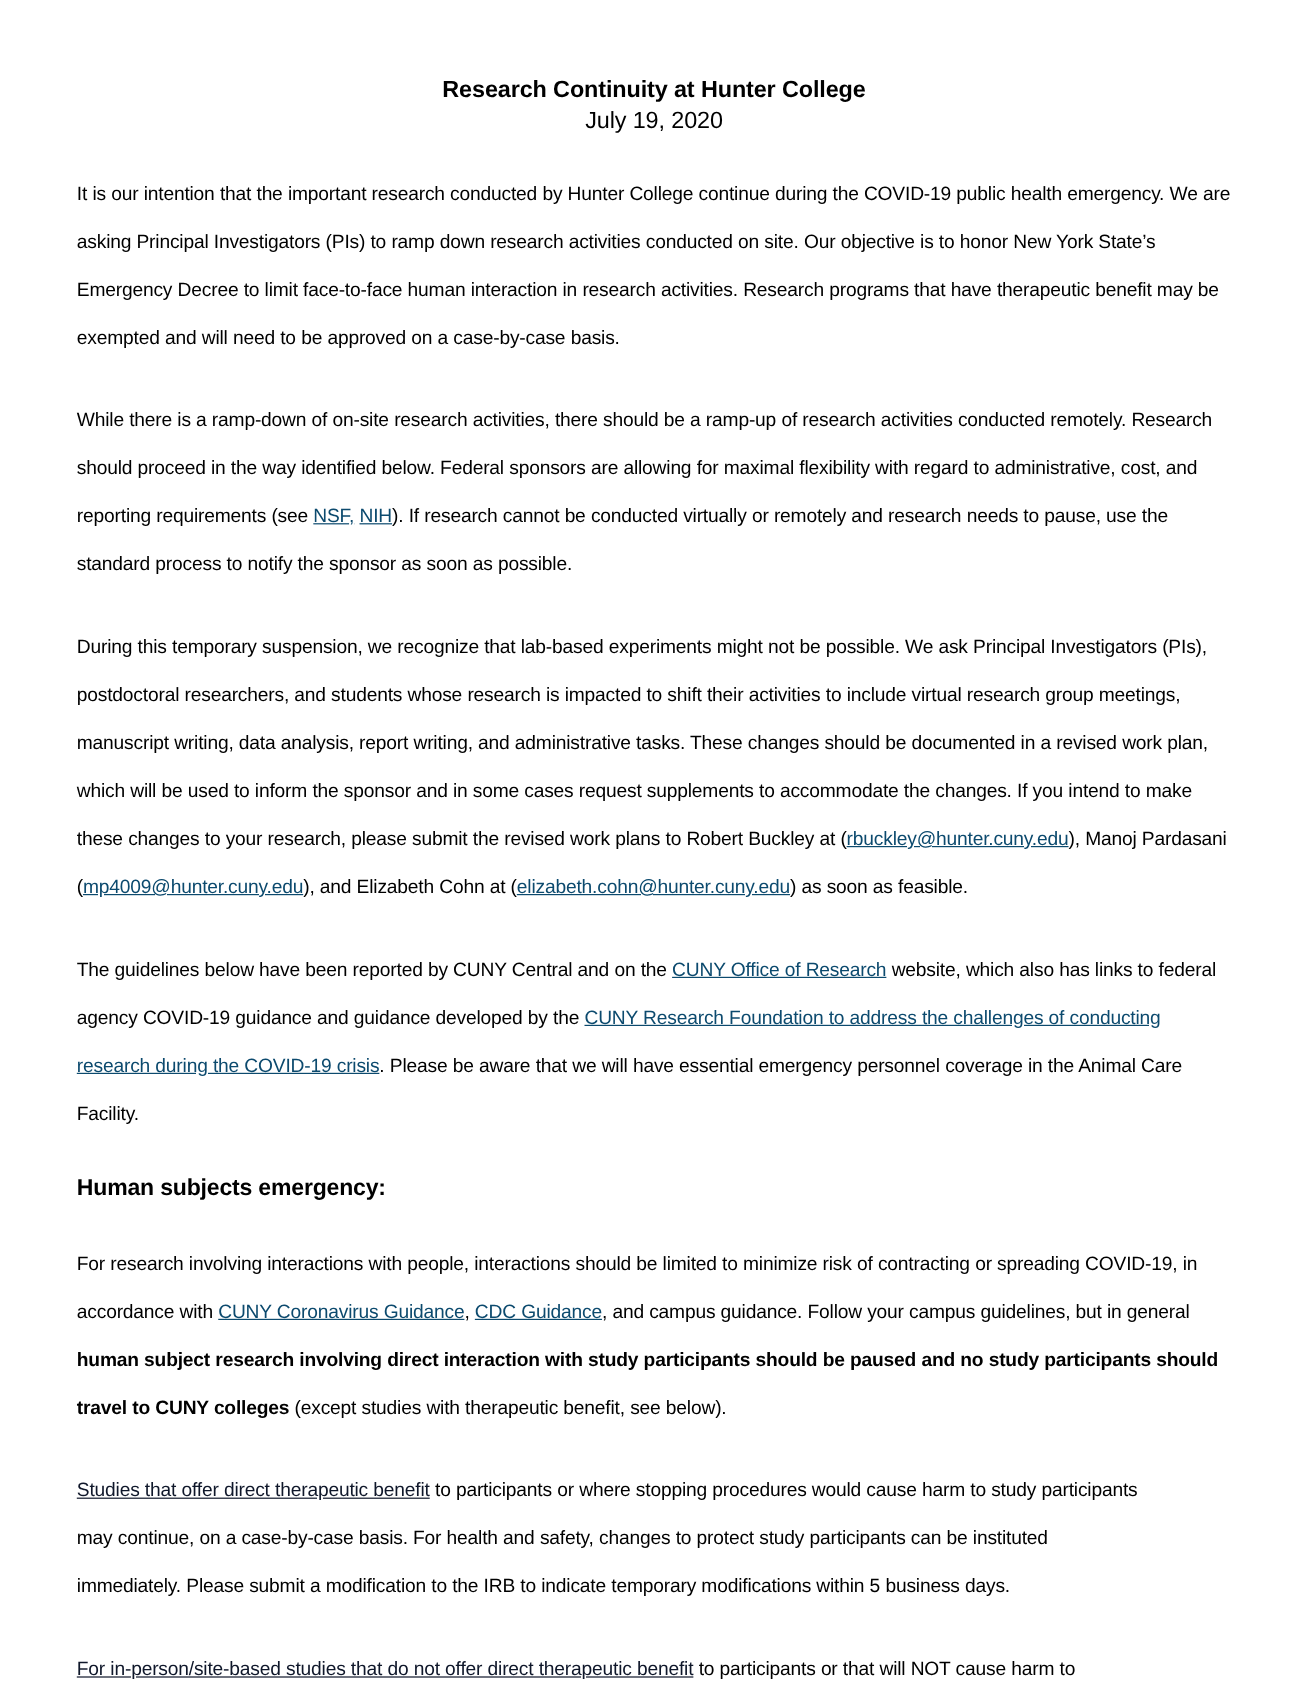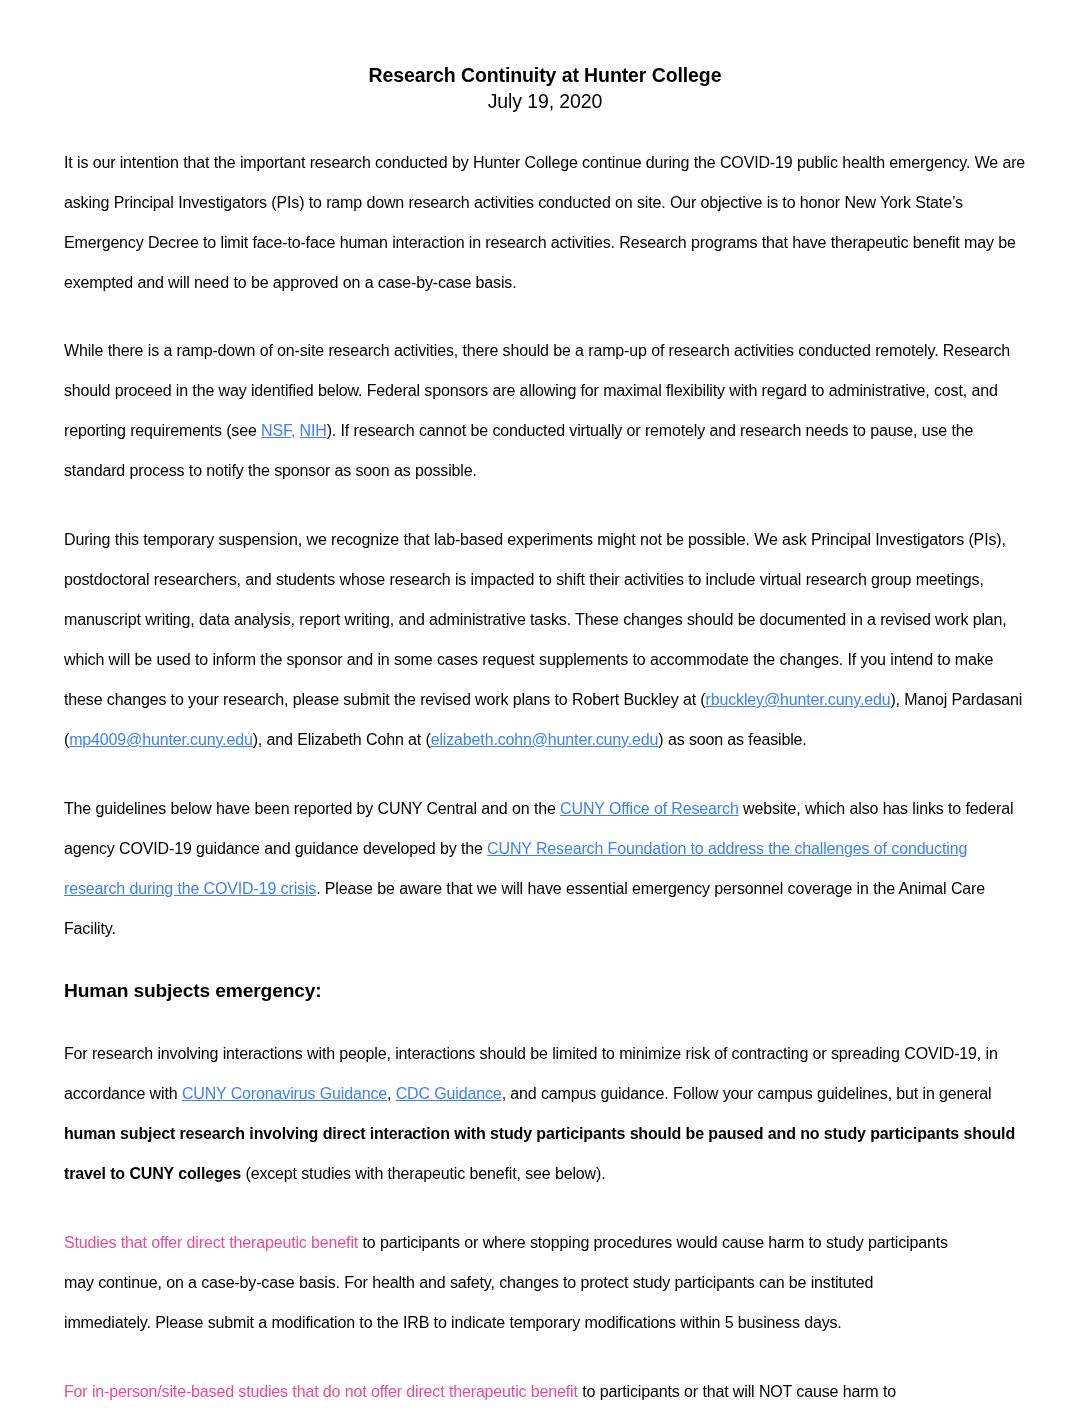--- a/index.html
+++ b/index.html
@@ -57,25 +57,26 @@
   }
   .heading {
     font-weight: bold;
     font-size: 19.2px;
     line-height: 28.6px;
     margin: 0;
     letter-spacing: -0.15px;
   }
   b, strong { font-weight: bold; text-align: center; }
   .lnk {
-    color: #3b82f6;
+    color: #0c4a6e;
     text-decoration: underline;
   }
   .ul-black {
-    color: #ec4899;
+    color: #0f172a;
+    text-decoration: underline;
   }
 </style>
 </head>
 <body>
 
 <div class="page">
   <div class="content">
 
     <div class="doc-title"></div>
     <div class="doc-title"><span>Research Continuity at Hunter College</span></div>

